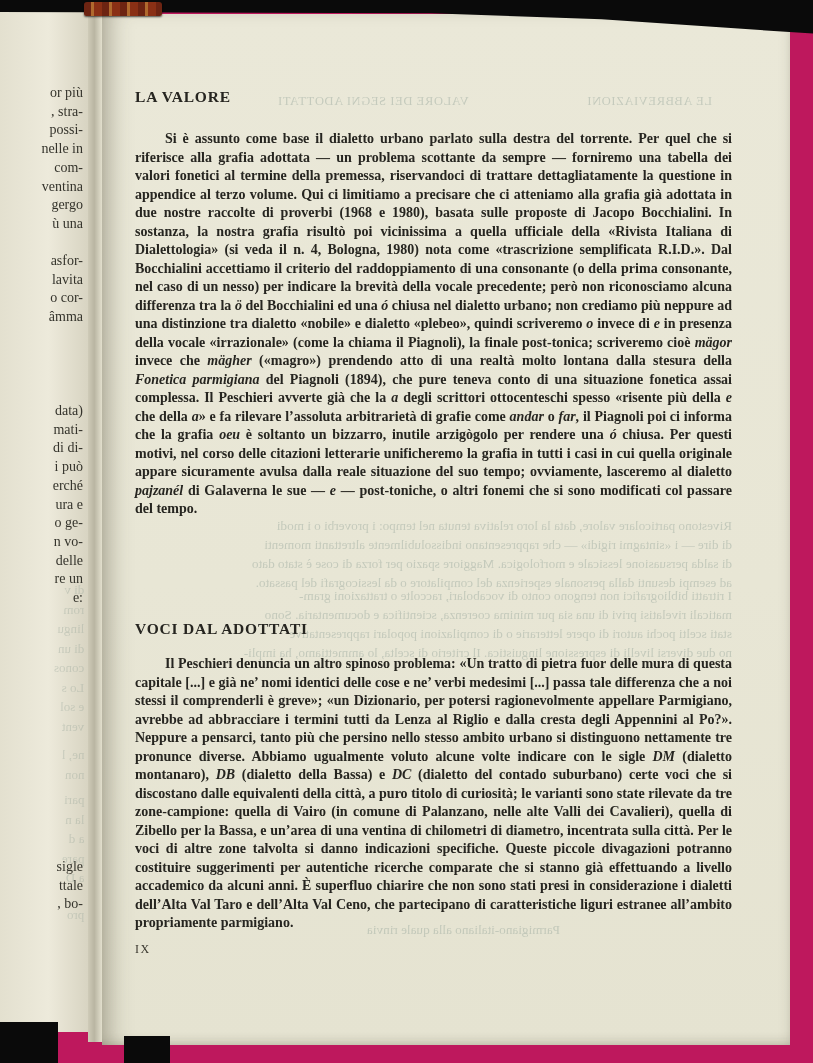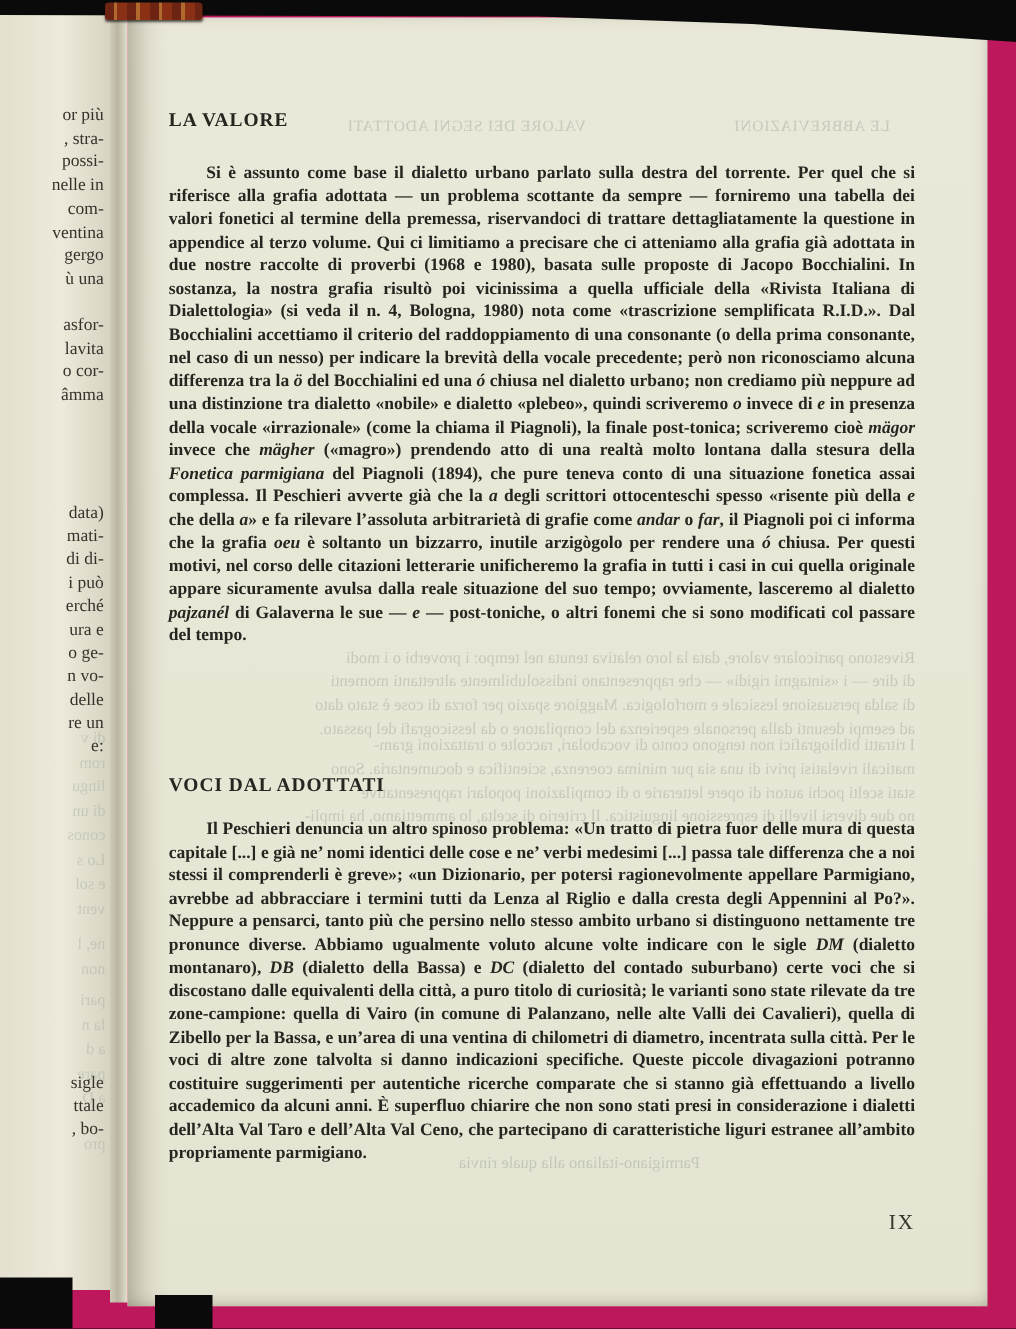--- a/index.html
+++ b/index.html
@@ -27,21 +27,21 @@
   
   .ghost{position:absolute;transform:scaleX(-1);color:#93a399;opacity:.42;filter:blur(.3px);}
   .ghost-header{left:33px;top:80px;width:597px;font-size:12.5px;letter-spacing:.6px;display:flex;white-space:nowrap;}
   .ghost-header .gh1{margin-left:20px;}
   .ghost-header .gh2{margin-left:118px;}
   .ghost-block{left:33px;width:597px;font-size:13.2px;line-height:19px;}
   .ghost-block div{white-space:nowrap;}
   .ghost-bottom{left:33px;top:908px;width:597px;font-size:13.2px;}
   .ghost-bottom div{margin-left:172px;white-space:nowrap;}
   
-  .pagenum{position:absolute;left:33px;top:954px;width:597px;text-align:right;font-size:17px;
+  .pagenum{position:absolute;left:33px;top:928px;width:597px;text-align:left;font-size:12px;
            letter-spacing:1.5px;color:#3a382f;}
   
   .top-black{position:absolute;top:0;left:0;width:813px;height:40px;background:#0a0a0a;
              clip-path:polygon(0 0,100% 0,100% 84%,74% 48%,53% 33%,0 30%);}
   .headband{position:absolute;left:84px;top:2px;width:78px;height:14px;border-radius:3px 3px 2px 2px;
             background:repeating-linear-gradient(90deg,#6d2412 0 7px,#b06a2e 7px 10px,#8a3015 10px 18px);
             box-shadow:0 1px 2px rgba(0,0,0,.65);}
   .bl-corner{position:absolute;left:0;top:1022px;width:58px;height:41px;background:#0a0a0a;}
   .bl-nub{position:absolute;left:124px;top:1036px;width:46px;height:27px;background:#0a0a0a;}
 </style>

